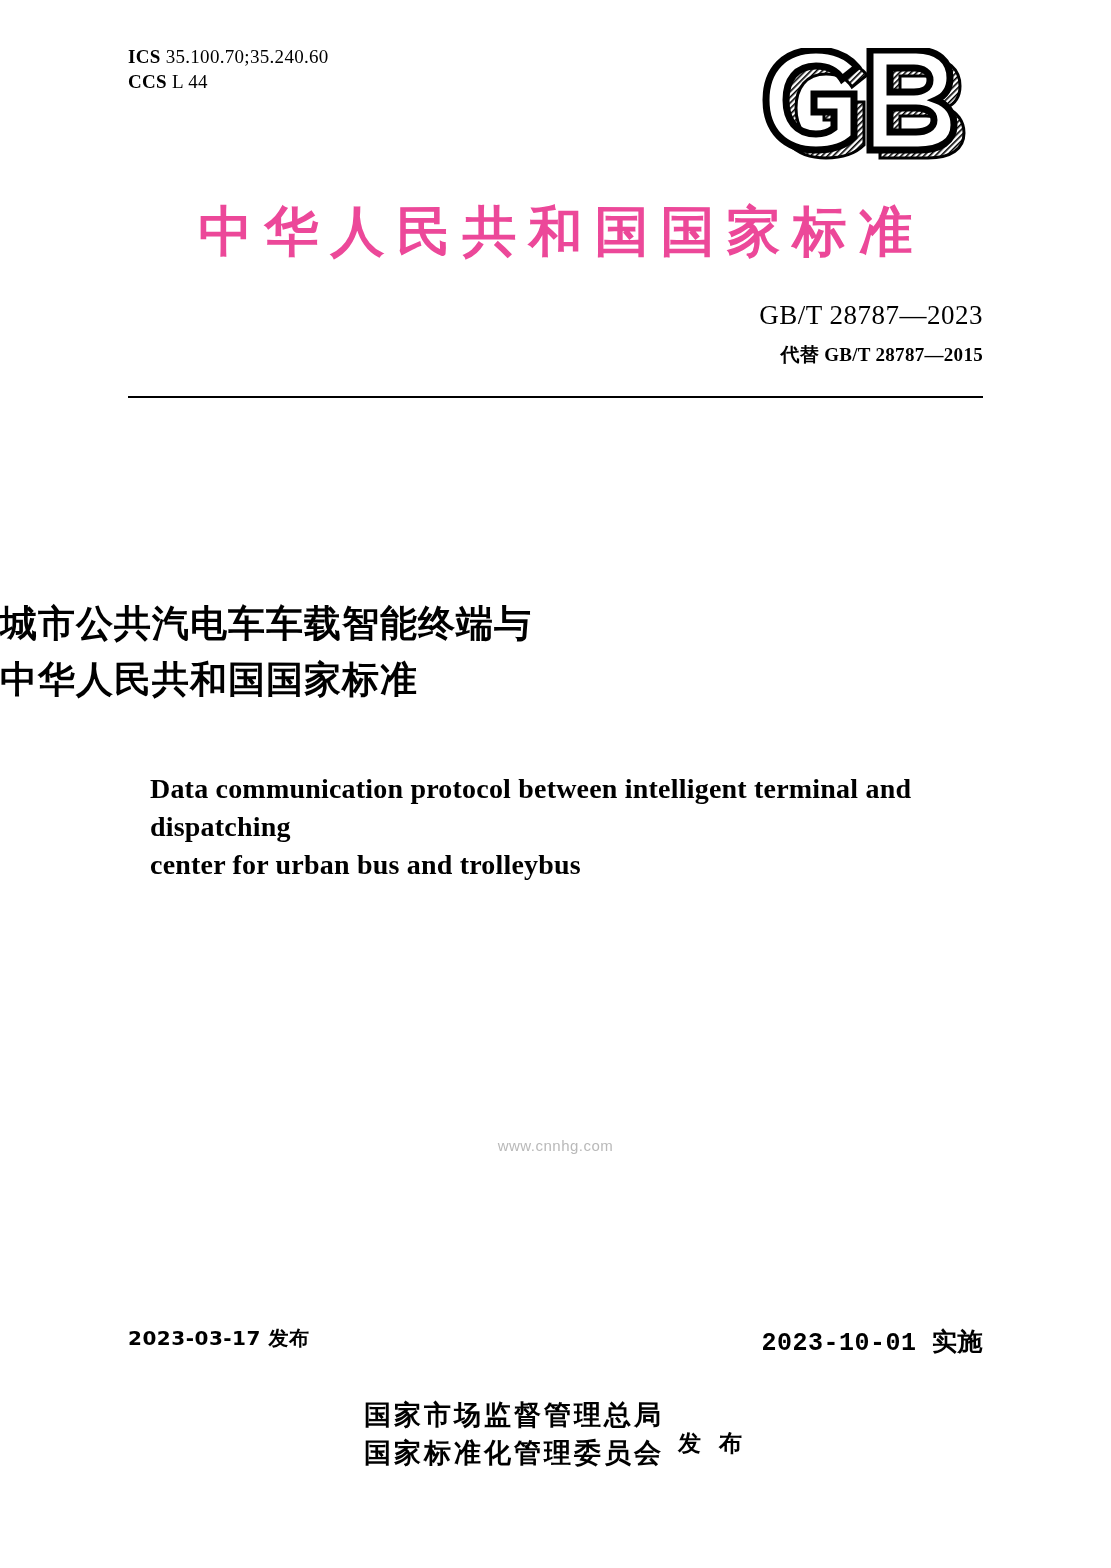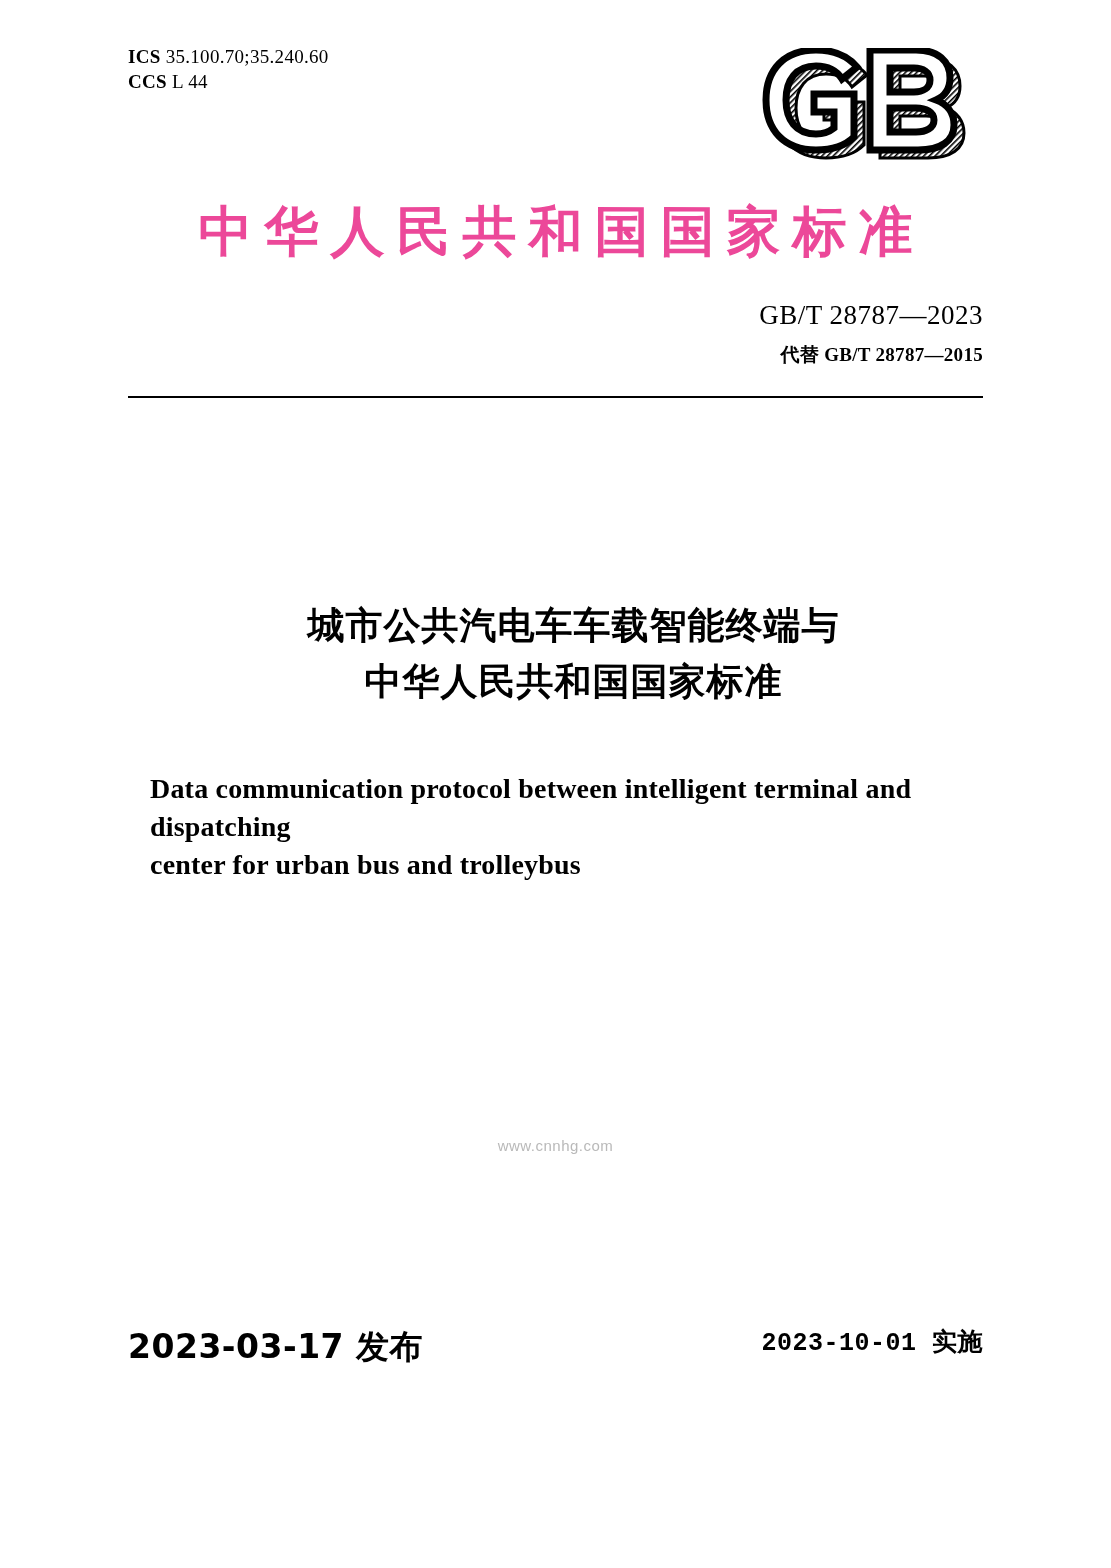--- a/index.html
+++ b/index.html
@@ -97,27 +97,25 @@
     height: 2px;
     background: #000;
   }
 
   
   .doc-title-cn {
     position: absolute;
     left: 0;
     right: 0;
     top: 598px;
-    text-align: center;
-    font-family: Liberation Serif, serif;
+    font-family: Liberation Mono, monospace;
     font-weight: bold;
     font-size: 37px;
     line-height: 56px;
     letter-spacing: 1px;
-    padding-left: 36px;
   }
   .doc-title-cn .ln { display: block; }
 
   
   .doc-title-en {
     position: absolute;
     left: 150px;
     right: 150px;
     top: 770px;
     text-align: left;
@@ -129,21 +127,21 @@
   }
   .doc-title-en .ln { display: block; }
 
   
   .date-issue {
     position: absolute;
     left: 128px;
     top: 1325px;
     font-family: "DejaVu Sans", sans-serif;
     font-weight: bold;
-    font-size: 33px;
+    font-size: 20px;
     letter-spacing: 0.5px;
     white-space: nowrap;
   }
   .date-impl {
     position: absolute;
     right: 128px;
     top: 1325px;
     font-family: Liberation Mono, monospace;
     font-weight: bold;
     font-size: 25px;
@@ -245,16 +243,23 @@
   </div>
 
   <div class="doc-title-en">
     <span class="ln">Data communication protocol between intelligent terminal and dispatching</span>
     <span class="ln">center for urban bus and trolleybus</span>
   </div>
 
   <div class="date-issue">2023-03-17 发布</div>
   <div class="date-impl">2023-10-01 实施</div>
 
+  <div class="publisher">
+    <div class="publisher-names">
+      <span class="ln">国家市场监督管理总局</span>
+      <span class="ln">国家标准化管理委员会</span>
+    </div>
+    <div class="publisher-verb">发 布</div>
+  </div>
 
   <div class="footer-url">www.cnnhg.com</div>
 
 </div>
 
 </body></html>

